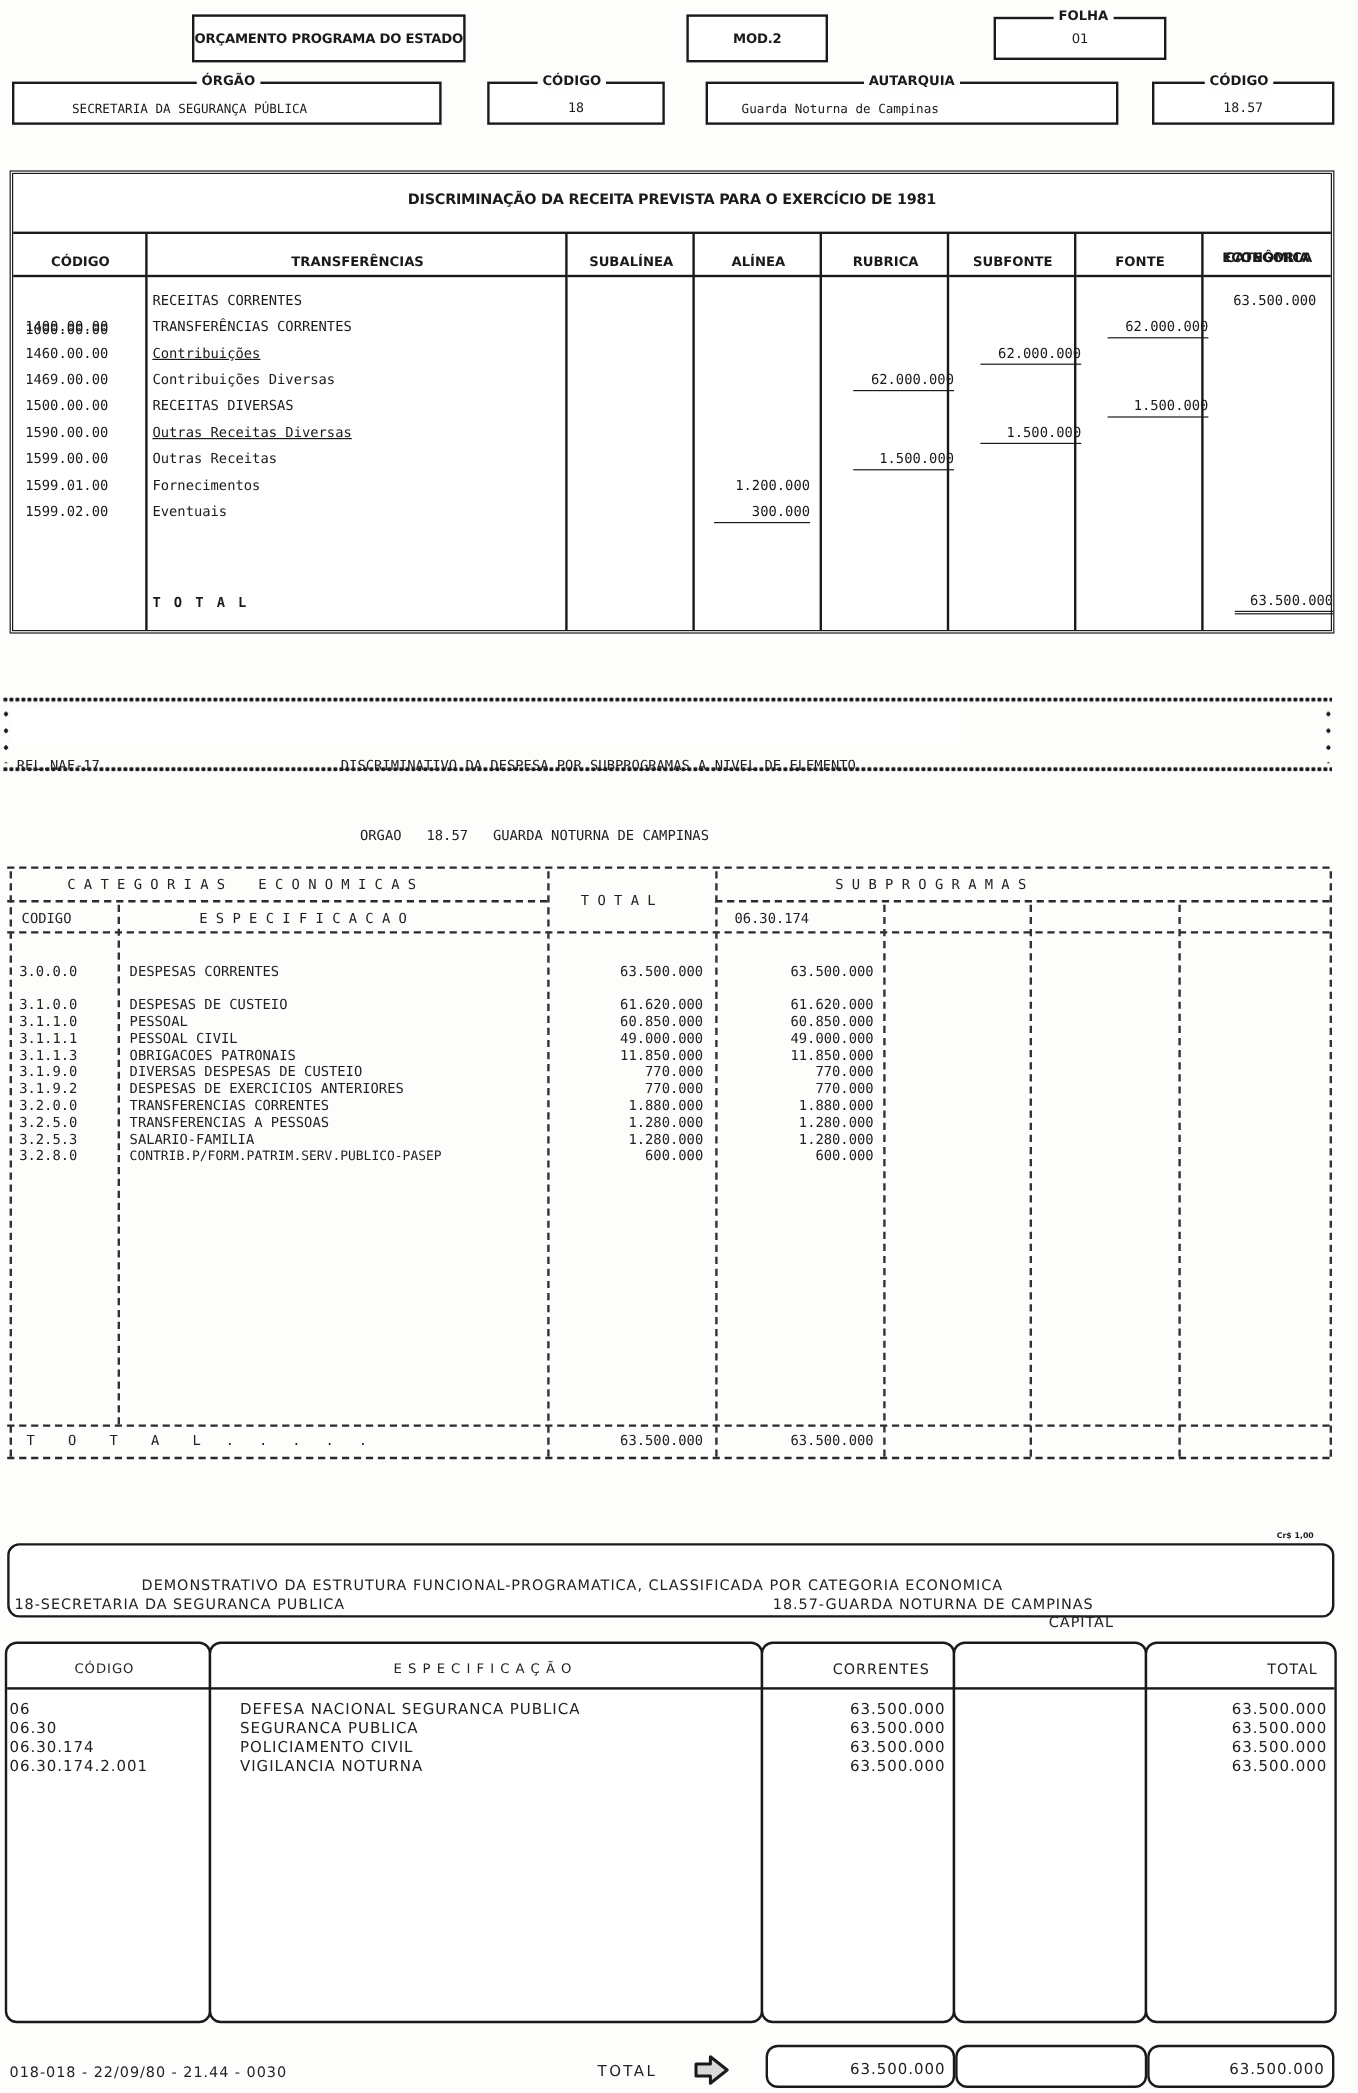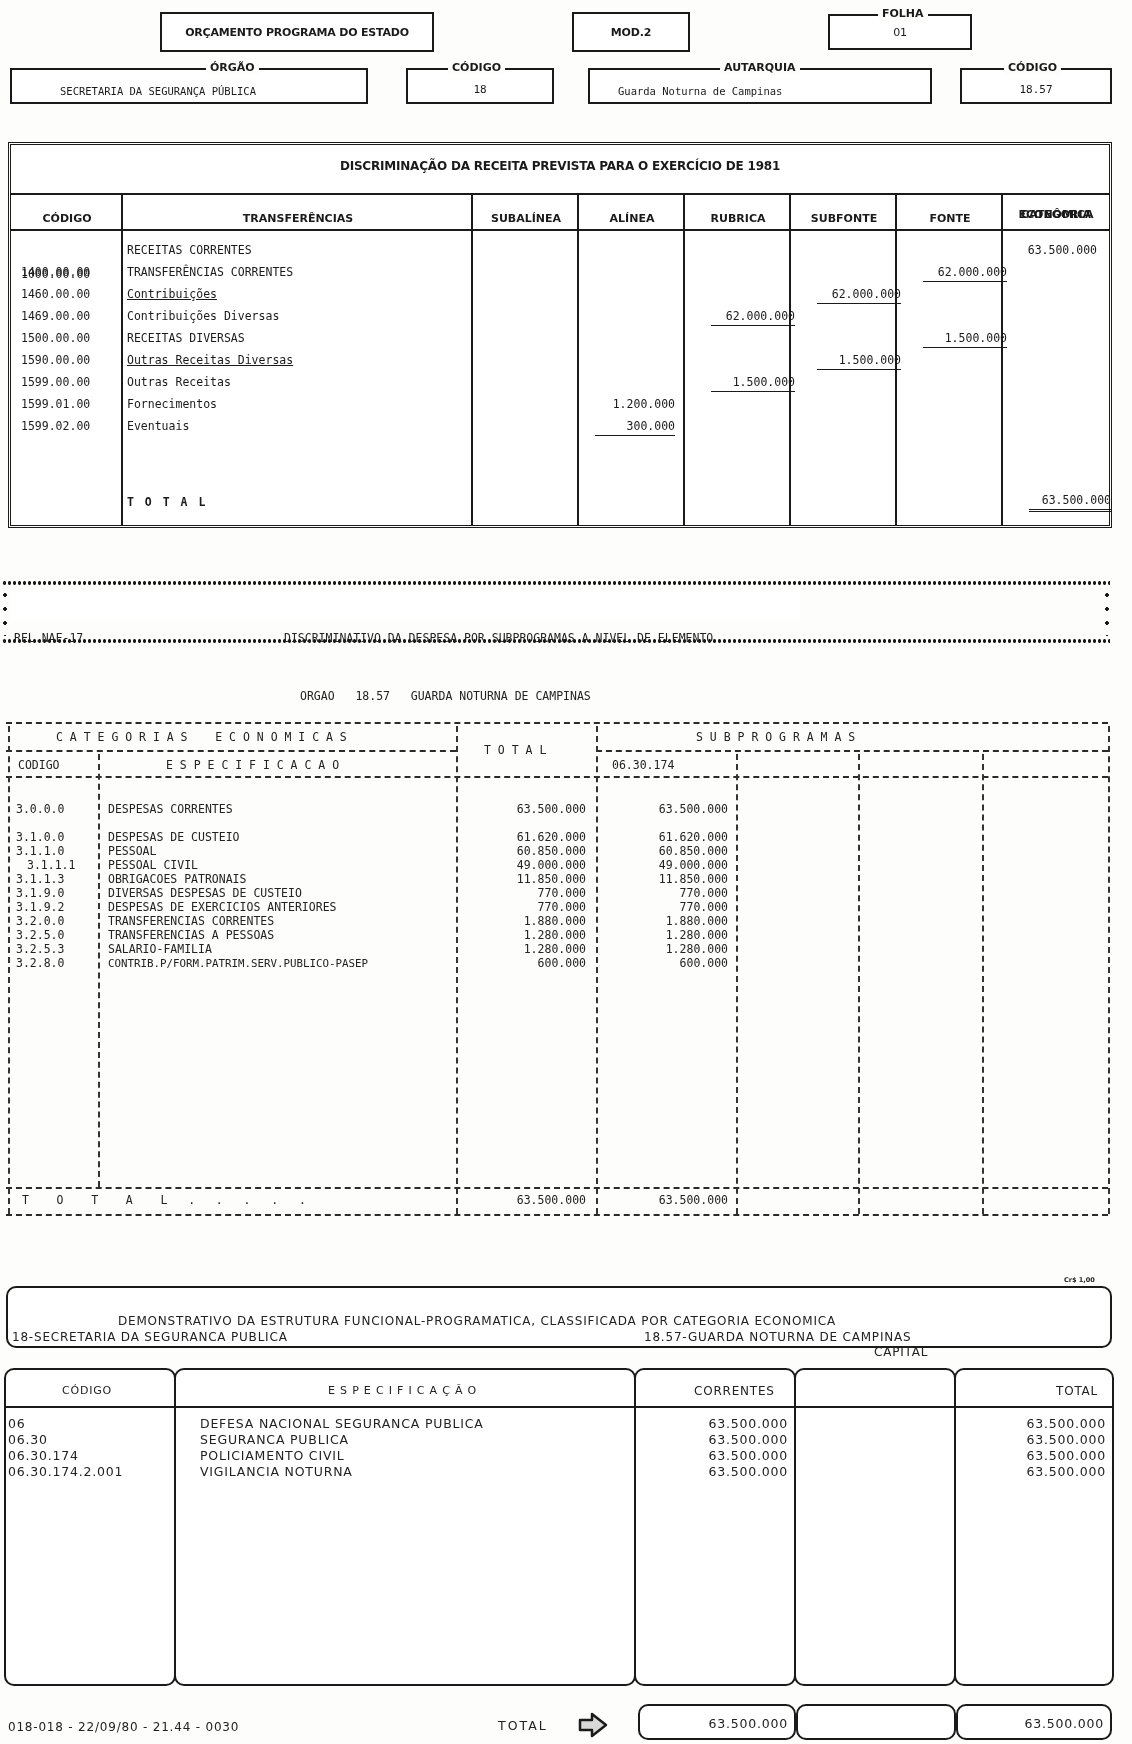--- a/index.html
+++ b/index.html
@@ -33,33 +33,33 @@
   .icol { position: absolute; width: 0; border-left: 2px dashed #333; }
 
   
   .rbox { position: absolute; border: 2px solid #1a1a1a; border-radius: 10px; background: #fff; }
   .demo-text { font-family: "DejaVu Sans", sans-serif; font-size: 12px; letter-spacing: 0.8px; color: #222; white-space: nowrap; position: absolute; }
   .demo-row { font-family: "DejaVu Sans", sans-serif; font-size: 12.5px; letter-spacing: 0.8px; line-height: 16px; color: #222; white-space: nowrap; position: absolute; }
 </style>
 </head>
 <body>
 
-<div class="box center" style="left:160px; top:12px; width:274px; height:40px;">
+<div class="box center" style="left:160px; top:12px; width:228px; height:40px;">
   <span class="hdr-font">ORÇAMENTO PROGRAMA DO ESTADO</span>
 </div>
 <div class="box center" style="left:572px; top:12px; width:118px; height:40px;">
   <span class="hdr-font">MOD.2</span>
 </div>
 <div class="box center" style="left:828px; top:14px; width:144px; height:36px;">
   <span class="legend" style="left:48px;">FOLHA</span>
   <span class="hdr-font" style="font-weight:normal;">01</span>
 </div>
 
 <div class="box" style="left:10px; top:68px; width:358px; height:36px;">
-  <span class="legend" style="left:152px;margin-left:42px;">ÓRGÃO</span>
+  <span class="legend" style="left:152px;">ÓRGÃO</span>
   <span class="typed" style="position:absolute; left:48px; top:15px; font-size:10.5px;text-align:right;">SECRETARIA DA SEGURANÇA PÚBLICA</span>
 </div>
 <div class="box center" style="left:406px; top:68px; width:148px; height:36px;">
   <span class="legend" style="left:40px;">CÓDIGO</span>
   <span class="typed" style="position:relative; top:3px;">18</span>
 </div>
 <div class="box" style="left:588px; top:68px; width:344px; height:36px;">
   <span class="legend" style="left:130px;">AUTARQUIA</span>
   <span class="typed" style="position:absolute; left:28px; top:15px; font-size:10.5px;">Guarda Noturna de Campinas</span>
 </div>
@@ -181,21 +181,21 @@
   <div class="print" style="left:16px; top:831px;">3.1.0.0</div>
   <div class="print" style="left:108px; top:831px;">DESPESAS DE CUSTEIO</div>
   <div class="print" style="left:462px; top:831px; width:124px; text-align:right;">61.620.000</div>
   <div class="print" style="left:604px; top:831px; width:124px; text-align:right;">61.620.000</div>
 
   <div class="print" style="left:16px; top:845px;">3.1.1.0</div>
   <div class="print" style="left:108px; top:845px;">PESSOAL</div>
   <div class="print" style="left:462px; top:845px; width:124px; text-align:right;">60.850.000</div>
   <div class="print" style="left:604px; top:845px; width:124px; text-align:right;">60.850.000</div>
 
-  <div class="print" style="left:27px; top:859px;">3.1.1.1</div>
+  <div class="print" style="left:16px; top:859px;">3.1.1.1</div>
   <div class="print" style="left:108px; top:859px;">PESSOAL CIVIL</div>
   <div class="print" style="left:462px; top:859px; width:124px; text-align:right;">49.000.000</div>
   <div class="print" style="left:604px; top:859px; width:124px; text-align:right;">49.000.000</div>
 
   <div class="print" style="left:16px; top:873px;text-align:center;">3.1.1.3</div>
   <div class="print" style="left:108px; top:873px;">OBRIGACOES PATRONAIS</div>
   <div class="print" style="left:462px; top:873px; width:124px; text-align:right;">11.850.000</div>
   <div class="print" style="left:604px; top:873px; width:124px; text-align:right;">11.850.000</div>
 
   <div class="print" style="left:16px; top:887px;">3.1.9.0</div>

